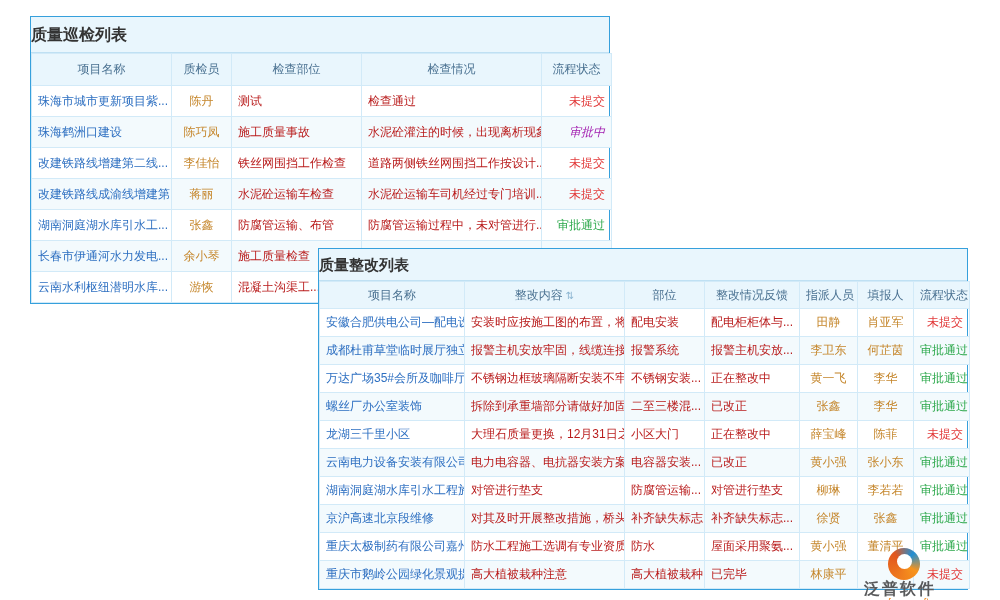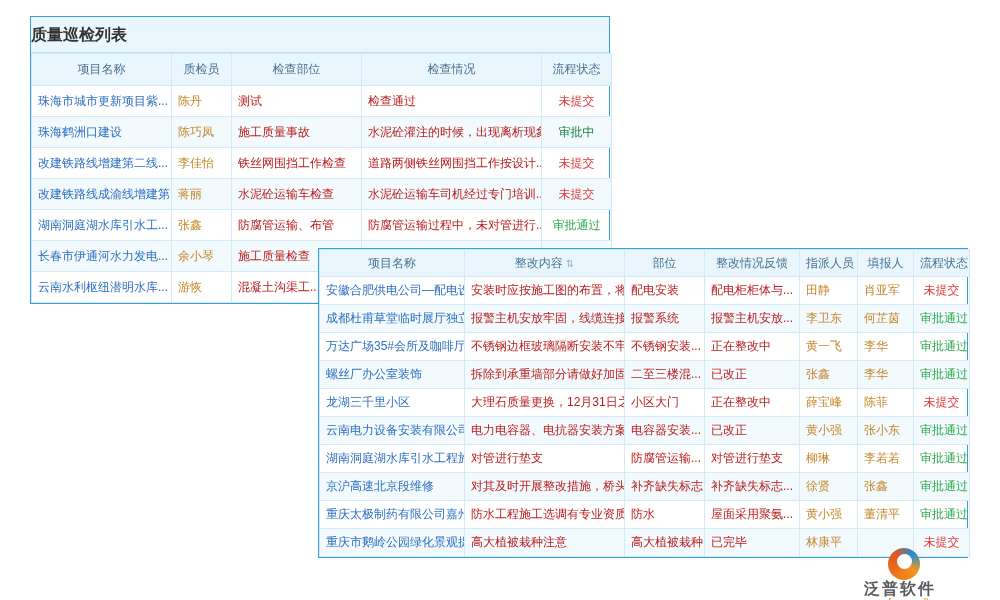--- a/index.html
+++ b/index.html
@@ -30,23 +30,23 @@
   }
   th {
     background:#e9f6fd; color:#4a7191; font-weight:normal; 
   }
   #inspection-panel th { height:32px; }
   #rectify-panel   th { height:27px; }
   #inspection-panel td { height:31px;margin-left:41px; }
   #rectify-panel   td { height:28px; }
   tbody tr:nth-child(even) { background:#f3fafd; }
   .cell-project { color:#2d6fc1; text-align:left; }
-  .cell-person  { color:#c5862b; text-align:left; }
+  .cell-person  { color:#c5862b; text-align:center; }
   .cell-text    { color:#b91c1c;    text-align:left; }
-  .cell-status  { text-align:center; }
+  .cell-status  { text-align:right; }
   .sort-icon { font-size:10px; color:#8ab4d0; margin-left:3px; cursor:pointer; }
   
   col.w140{width:140px} col.w60{width:60px} col.w130{width:130px}
   col.w180{width:180px} col.w70{width:70px}
   col.w145{width:145px} col.w160{width:160px} col.w80{width:80px}
   col.w95{width:95px}  col.w58{width:58px}  col.w56{width:56px}
   
   .logo {
     position:absolute; left:864px; top:548px; z-index:3;
     display:flex; align-items:center; cursor:pointer;flex-direction:column;
@@ -93,21 +93,21 @@
             <td class="cell-person">陈丹</td>
             <td class="cell-text">测试</td>
             <td class="cell-text">检查通过</td>
             <td class="cell-status" style="color: rgb(226, 58, 58);">未提交</td>
           </tr>
           <tr>
             <td class="cell-project">珠海鹤洲口建设</td>
             <td class="cell-person">陈巧凤</td>
             <td class="cell-text">施工质量事故</td>
             <td class="cell-text">水泥砼灌注的时候，出现离析现象</td>
-            <td class="cell-status" style="color: #15803d;">审批中</td>
+            <td class="cell-status" style="color: #a21caf; font-style: italic;">审批中</td>
           </tr>
           <tr>
             <td class="cell-project">改建铁路线增建第二线...</td>
             <td class="cell-person">李佳怡</td>
             <td class="cell-text">铁丝网围挡工作检查</td>
             <td class="cell-text">道路两侧铁丝网围挡工作按设计...</td>
             <td class="cell-status" style="color: rgb(226, 58, 58);">未提交</td>
           </tr>
           <tr>
             <td class="cell-project">改建铁路线成渝线增建第...</td>
@@ -135,20 +135,21 @@
             <td class="cell-person">游恢</td>
             <td class="cell-text">混凝土沟渠工...</td>
             <td class="cell-text"></td>
             <td class="cell-status"></td>
           </tr>
         </tbody>
     </table>
   </section>
 
   <section class="panel" id="rectify-panel">
+    <div class="panel-title">质量整改列表</div>
     <table>
       <colgroup>
         <col class="w145">
           <col class="w160">
           <col class="w80">
           <col class="w95">
           <col class="w58">
           <col class="w56">
           <col class="w56">
       </colgroup>

